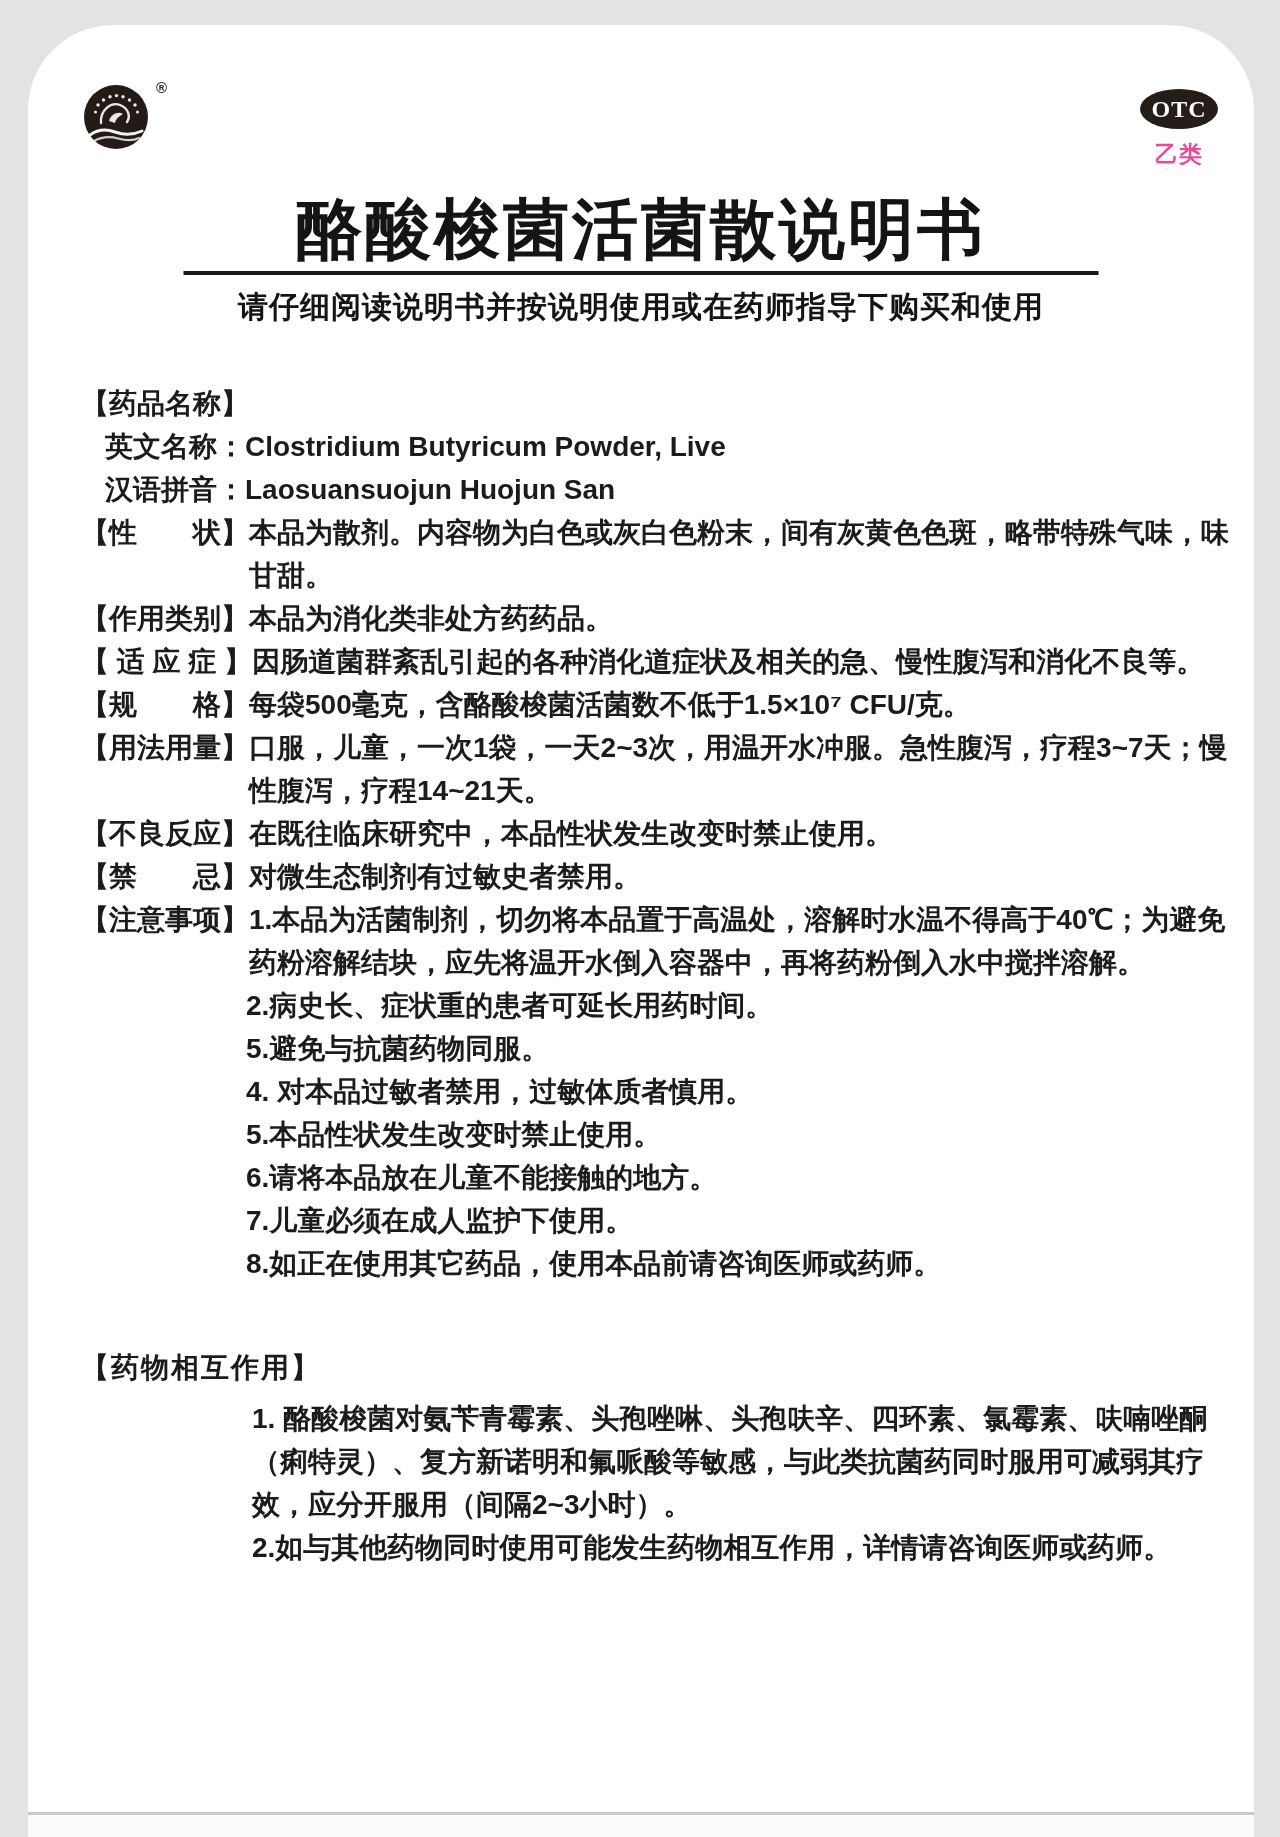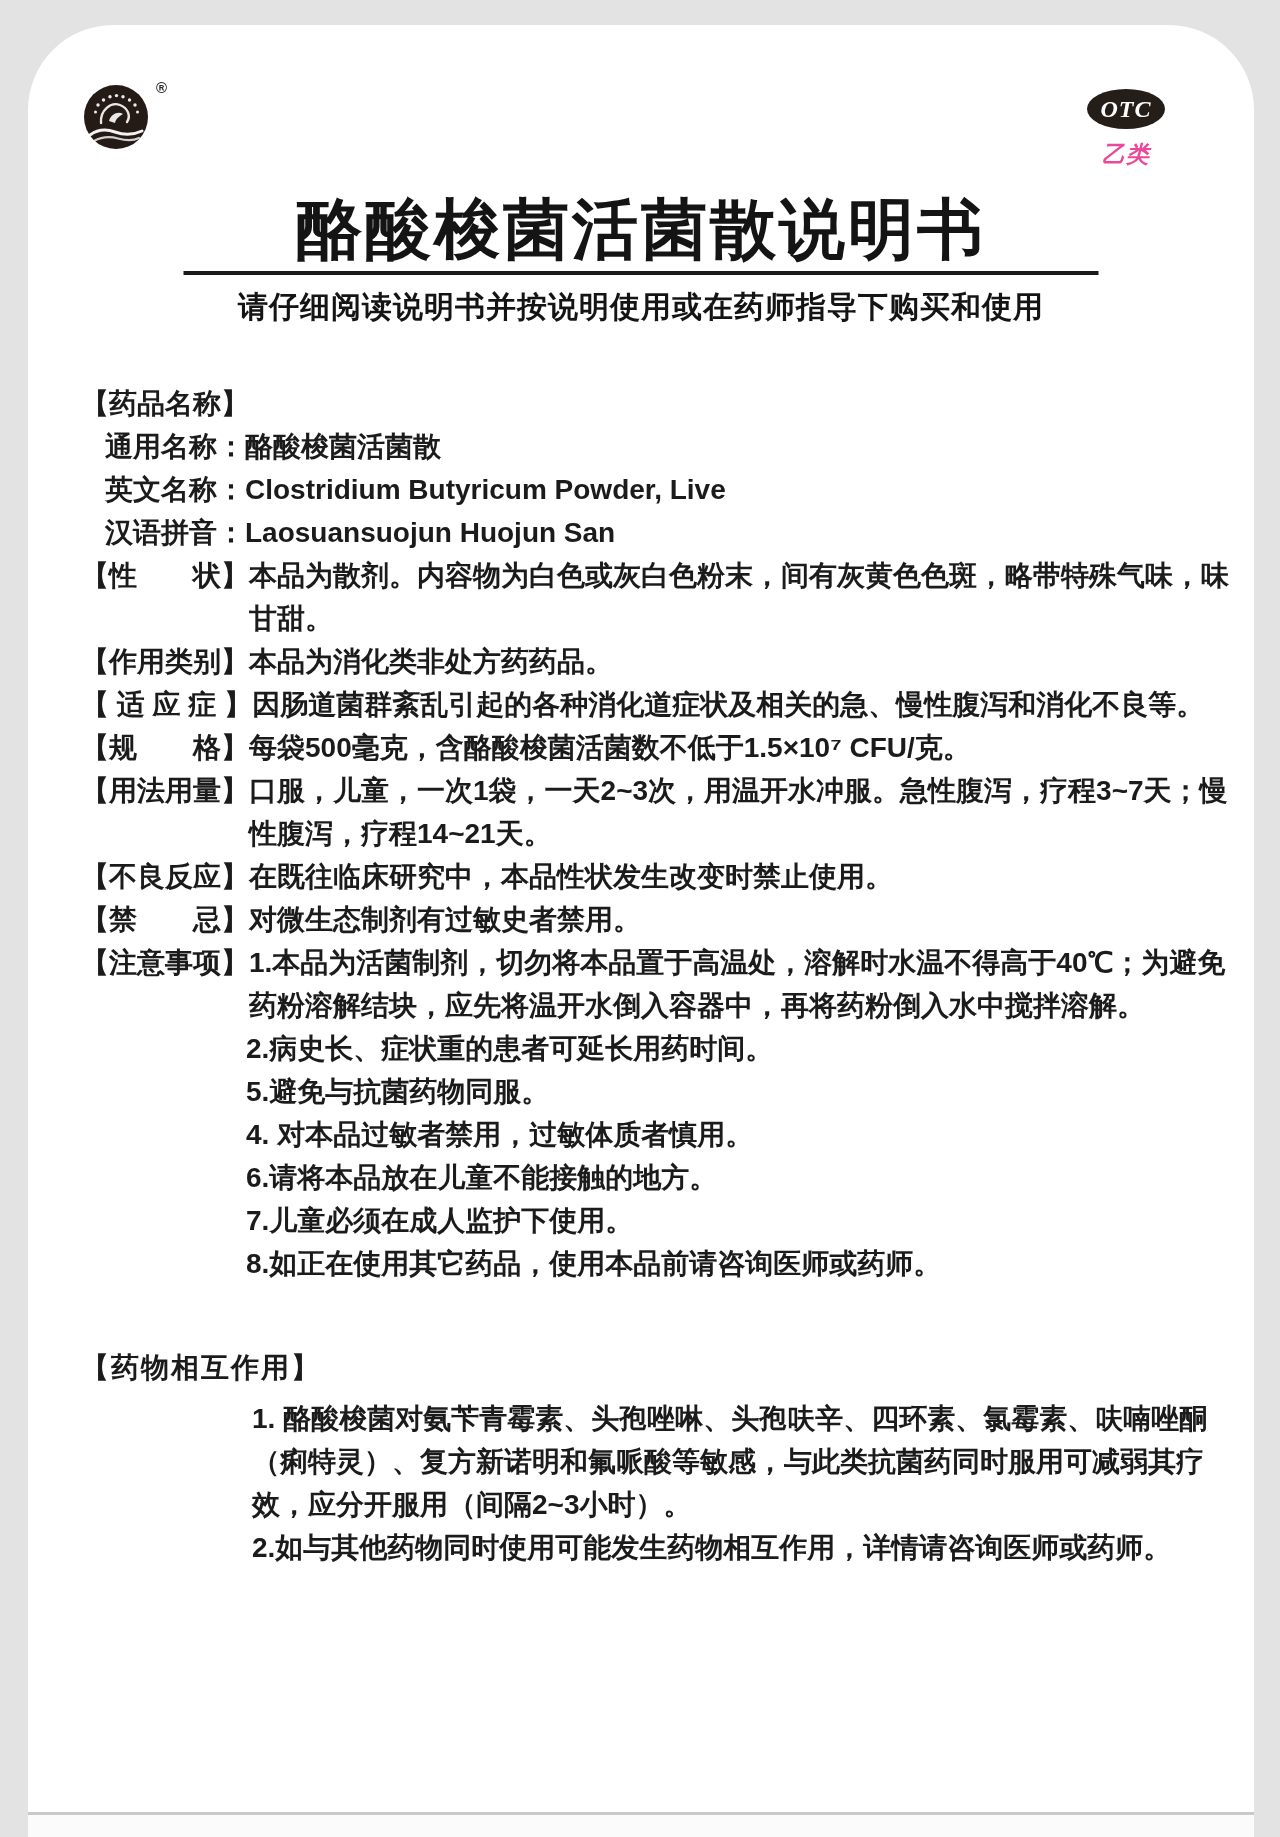--- a/index.html
+++ b/index.html
@@ -13,21 +13,21 @@
     position:absolute;left:28px;top:25px;width:1226px;height:1790px;
     background:#ffffff;border-radius:85px 85px 0 0;
   }
   .footer-strip{
     position:absolute;left:28px;top:1812px;width:1226px;height:25px;
     background:#fbfbfb;border-top:3px solid #c9c9c9;box-sizing:border-box;
   }
   
   .logo{position:absolute;left:54px;top:58px;width:68px;height:68px;}
   .reg{position:absolute;left:128px;top:54px;font-size:15px;color:#2b2b2b;font-weight:700;}
-  .otc-wrap{position:absolute;left:1053px;top:64px;width:90px;text-align:center;font-style:italic;}
+  .otc-wrap{position:absolute;left:1106px;top:64px;width:90px;text-align:center;}
   .otc-badge{
     width:78px;height:40px;margin:0 auto;background:#251d18;border-radius:50%;
     color:#ffffff;font-family:"Liberation Serif", serif;font-weight:700;
     font-size:24px;line-height:40px;text-align:center;letter-spacing:1px;
   }
   .otc-class{font-size:23px;font-weight:700;color:#ec4899;margin-top:10px;letter-spacing:1px;}
   .title{
     position:absolute;top:160px;left:0;width:100%;text-align:center;
     font-size:66px;font-weight:800;color:#141414;letter-spacing:3px;
   }
@@ -86,21 +86,20 @@
 
   <div class="title">酪酸梭菌活菌散说明书</div>
   <div class="rule"></div>
   <div class="subtitle">请仔细阅读说明书并按说明使用或在药师指导下购买和使用</div>
 
   <div class="content">
 
     <div class="row">
       <span class="lbl">【药品名称】</span>
     </div>
-    <div class="subrow">通用名称：酪酸梭菌活菌散</div>
     <div class="subrow">英文名称：Clostridium Butyricum Powder, Live</div>
     <div class="subrow">汉语拼音：Laosuansuojun Huojun San</div>
 
 
     <div class="row">
       <span class="lbl">【性　　状】</span>
       <span class="txt">本品为散剂。内容物为白色或灰白色粉末，间有灰黄色色斑，略带特殊气味，味甘甜。</span>
     </div>
 
     <div class="row">
@@ -133,20 +132,21 @@
       <span class="txt">对微生态制剂有过敏史者禁用。</span>
     </div>
 
     <div class="row">
       <span class="lbl">【注意事项】</span>
       <span class="txt">1.本品为活菌制剂，切勿将本品置于高温处，溶解时水温不得高于40℃；为避免药粉溶解结块，应先将温开水倒入容器中，再将药粉倒入水中搅拌溶解。</span>
     </div>
     <div class="note">2.病史长、症状重的患者可延长用药时间。</div>
     <div class="note">5.避免与抗菌药物同服。</div>
     <div class="note">4. 对本品过敏者禁用，过敏体质者慎用。</div>
+    <div class="note">5.本品性状发生改变时禁止使用。</div>
     <div class="note">6.请将本品放在儿童不能接触的地方。</div>
     <div class="note">7.儿童必须在成人监护下使用。</div>
     <div class="note">8.如正在使用其它药品，使用本品前请咨询医师或药师。</div>
 
     <div class="ix-head">【药物相互作用】</div>
     <div class="ix-item first">1. 酪酸梭菌对氨苄青霉素、头孢唑啉、头孢呋辛、四环素、氯霉素、呋喃唑酮（痢特灵）、复方新诺明和氟哌酸等敏感，与此类抗菌药同时服用可减弱其疗效，应分开服用（间隔2~3小时）。</div>
     <div class="ix-item">2.如与其他药物同时使用可能发生药物相互作用，详情请咨询医师或药师。</div>
 
   </div>
 </div>

